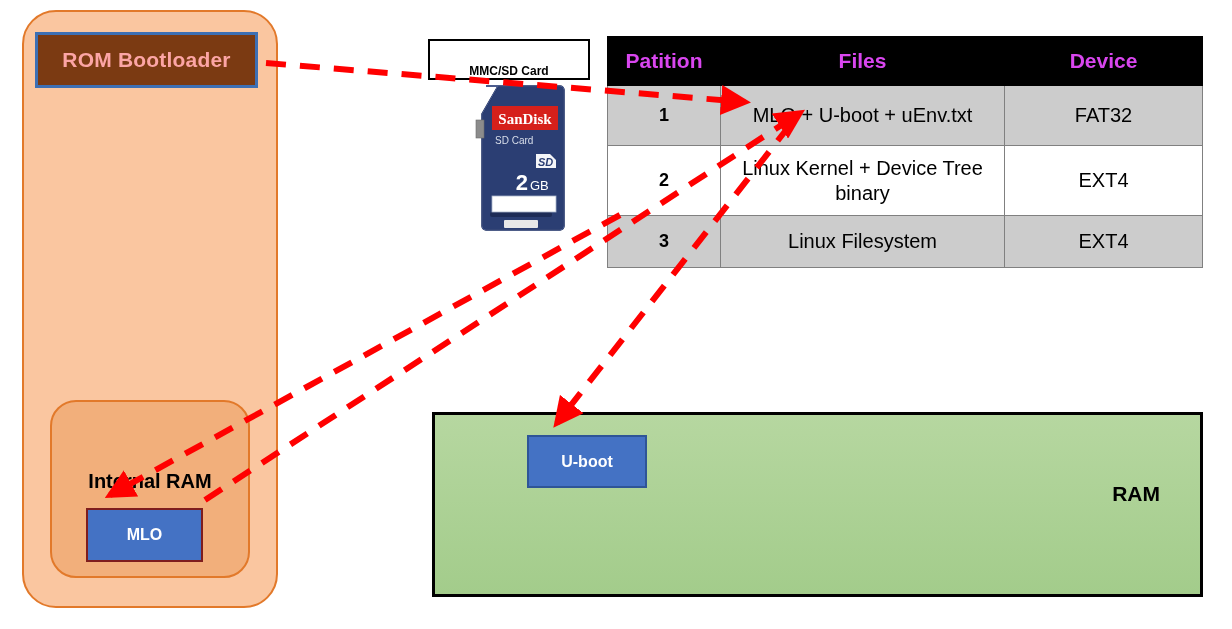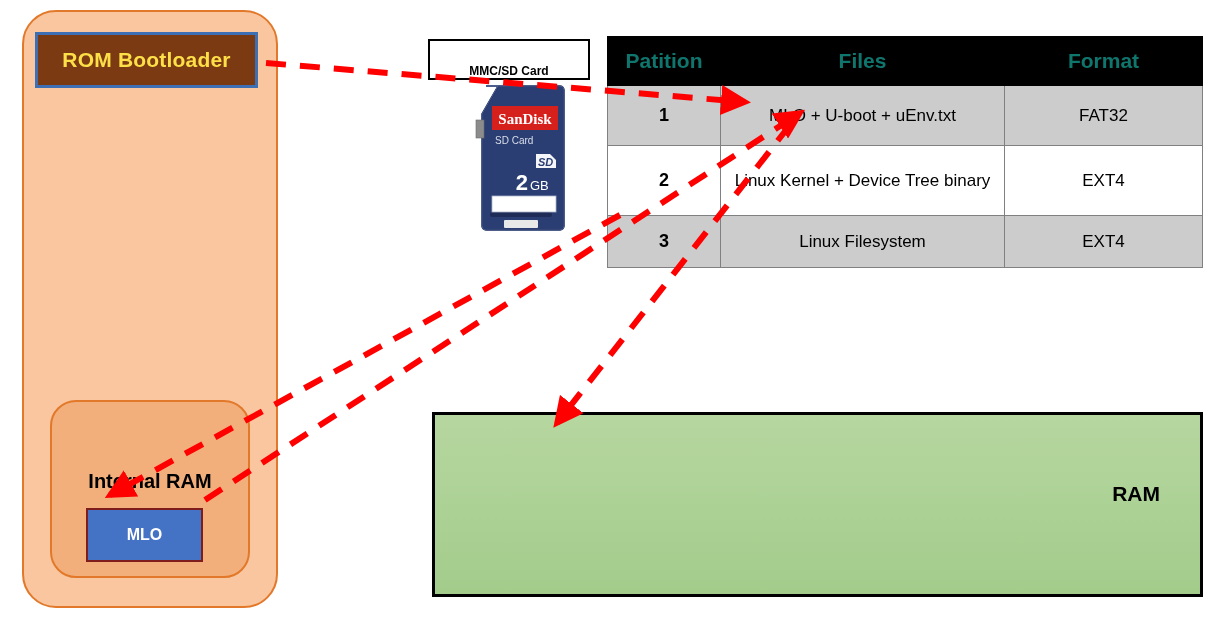--- a/index.html
+++ b/index.html
@@ -7,21 +7,21 @@
        font-family:"Liberation Sans", sans-serif;}
   #stage{position:absolute;left:0;top:0;width:1232px;height:629px;}
 
   
   .soc-panel{position:absolute;left:22px;top:10px;width:256px;height:598px;
     background:#FAC6A0;border:2px solid #E2792A;border-radius:34px;box-sizing:border-box;}
 
   .rom-box{position:absolute;left:35px;top:32px;width:223px;height:56px;
     background:#7B3A12;border:3px solid #3D6FB4;box-sizing:border-box;
     display:flex;align-items:center;justify-content:center;
-    color:#fde047;font-weight:bold;font-size:21px;letter-spacing:0.2px;}
+    color:#fca5a5;font-weight:bold;font-size:21px;letter-spacing:0.2px;}
 
   .iram-box{position:absolute;left:50px;top:400px;width:200px;height:178px;
     background:#F2AF7B;border:2px solid #E2792A;border-radius:26px;box-sizing:border-box;}
 
   .iram-label{position:absolute;left:50px;top:470px;width:200px;text-align:center;
     font-size:20px;font-weight:bold;color:#000;}
 
   .mlo-box{position:absolute;left:86px;top:508px;width:117px;height:54px;
     background:#4472C4;border:2px solid #7f1d1d;box-sizing:border-box;
     display:flex;align-items:center;justify-content:center;
@@ -31,23 +31,23 @@
   .mmc-label{position:absolute;left:428px;top:39px;width:162px;height:41px;
     background:#ffffff;border:2px solid #000;box-sizing:border-box;
     display:flex;align-items:flex-end;justify-content:center;
     font-size:12px;font-weight:bold;color:#000;z-index:6;}
 
   .sdcard{position:absolute;left:464px;top:84px;width:118px;height:148px;z-index:5;}
 
   
   .ptable{position:absolute;left:607px;top:36px;width:586px;
     border-collapse:collapse;table-layout:fixed;z-index:4;}
-  .ptable th{background:#000000;color:#0f766e;font-size:21px;font-weight:bold;
+  .ptable th{background:#000000;color:#d946ef;font-size:21px;font-weight:bold;
     height:46px;border:1px solid #000;}
-  .ptable td{border:1px solid #808080;font-size:17px;color:#000;text-align:center;
+  .ptable td{border:1px solid #808080;font-size:20px;color:#000;text-align:center;
     padding:4px 6px;line-height:1.25;}
   .ptable tr.shade td{background:#CCCCCC;}
   .ptable tr.plain td{background:#ffffff;}
   .c-part{width:110px;}
   .c-files{width:281px;margin-top:38px;}
   .c-fmt{width:195px;}
   .ptable td.num{font-weight:bold;font-size:18px;}
   .r1 td{height:51px;}
   .r2 td{height:61px;}
   .r3 td{height:43px;}
@@ -112,21 +112,21 @@
     <text x="66" y="106" font-family="'Liberation Sans', sans-serif" font-size="13" fill="#ffffff">GB</text>
 
     <rect x="28" y="112" width="64" height="16" fill="#ffffff" stroke="#A9B3CB" stroke-width="0.8"></rect>
   </svg>
 
   <table class="ptable">
     <thead>
       <tr>
         <th class="c-part">Patition</th>
         <th class="c-files">Files</th>
-        <th class="c-fmt">Format</th>
+        <th class="c-fmt">Device</th>
       </tr>
     </thead>
     <tbody>
       <tr class="shade r1">
         <td class="num">1</td>
         <td>MLO + U-boot + uEnv.txt</td>
         <td>FAT32</td>
       </tr>
       <tr class="plain r2">
         <td class="num">2</td>
@@ -136,20 +136,23 @@
       <tr class="shade r3">
         <td class="num">3</td>
         <td>Linux Filesystem</td>
         <td>EXT4</td>
       </tr>
     </tbody>
   </table>
 
   <div class="ram-box"></div>
   <div class="ram-label">RAM</div>
+  <div class="uboot-box">
+    <span>U-boot</span>
+  </div>
 
   <svg class="arrows" viewBox="0 0 1232 629">
     <defs>
       <marker id="ah" viewBox="0 0 10 10" refX="8" refY="5" markerWidth="5" markerHeight="5" orient="auto-start-reverse">
         <path d="M 0 0 L 10 5 L 0 10 z" fill="#FF0000"></path>
       </marker>
     </defs>
 
     <path d="M 266 63 L 745 102" fill="none" stroke="#FF0000" stroke-width="6" stroke-dasharray="20 14" marker-end="url(#ah)"></path>
 

